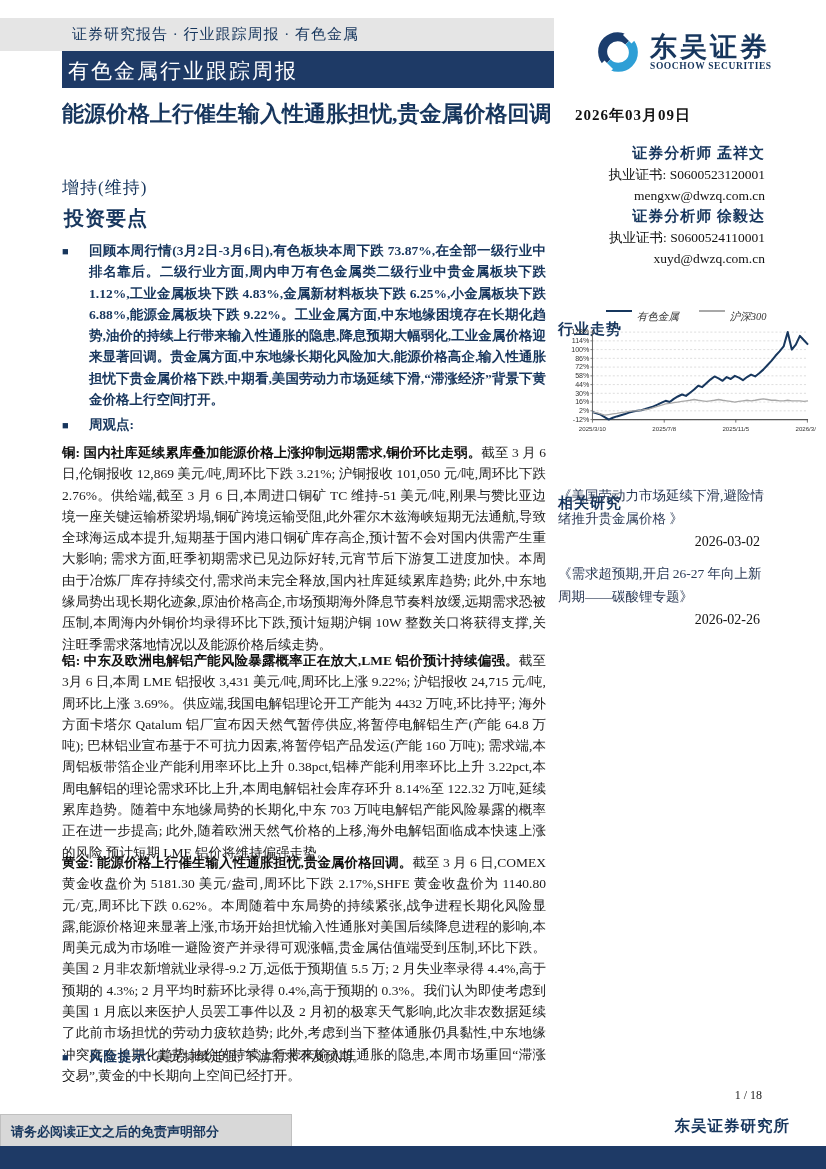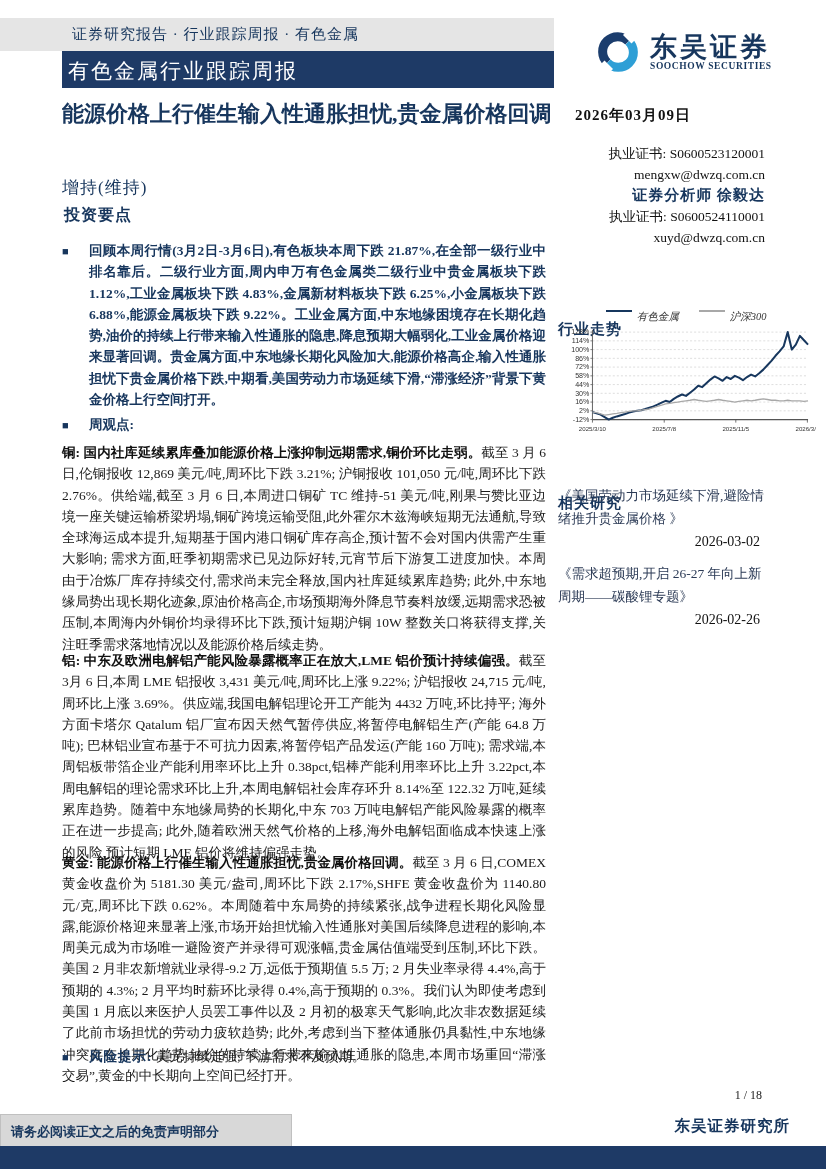--- a/index.html
+++ b/index.html
@@ -27,21 +27,21 @@
   .analyst-cert,.analyst-email{font-size:13.5px;color:#111;line-height:21px;}
   .side-heading{position:absolute;font-size:15px;font-weight:bold;color:#17365d;letter-spacing:1px;margin-top:34px;}
   .chart-box{position:absolute;left:556px;top:310px;width:260px;}
   .legend{display:flex;justify-content:center;gap:20px;font-size:10.5px;color:#333;margin-bottom:2px;}
   .legend-item{display:flex;align-items:flex-start;font-style:italic;}
   .legend-swatch{display:inline-block;width:26px;height:0;border-top:2.4px solid #17375e;margin-right:5px;}
   .research{position:absolute;left:558px;top:484px;width:208px;}
   .research-item{margin-bottom:8px;}
   .research-title{font-size:13.5px;line-height:23px;color:#2b3a55;}
   .research-date{font-size:14px;color:#111;text-align:right;padding-right:6px;line-height:24px;}
-  .section-heading{position:absolute;font-size:16px;font-weight:bold;color:#17365d;letter-spacing:1px;}
+  .section-heading{position:absolute;font-size:20px;font-weight:bold;color:#17365d;letter-spacing:1px;}
   .para{position:absolute;width:484px;font-size:13.5px;line-height:21.3px;text-align:justify;margin:0;}
   .bullet-para{padding-left:27px;box-sizing:border-box;position:absolute;}
   .bullet{position:absolute;left:0;top:1px;font-size:11px;color:#17365d;}
   .bold-navy{font-weight:bold;color:#17365d;}
   .lead{font-weight:bold;color:#111;}
   .risk-lead{font-weight:bold;color:#17365d;letter-spacing:1px;}
   
   .page-num{position:absolute;right:64px;top:1088px;font-size:12px;color:#222;}
   .institute{position:absolute;right:36px;top:1116px;font-size:15.5px;font-weight:bold;color:#17365d;letter-spacing:1px;}
   .disclaimer-box{position:absolute;left:0;top:1114px;width:292px;height:34px;background:#d8d8d8;border:1px solid #c0c0c0;box-sizing:border-box;}
@@ -70,20 +70,21 @@
   </svg>
   <div class="logo-text">
     <div class="logo-cn">东吴证券</div>
     <div class="logo-en">SOOCHOW SECURITIES</div>
   </div>
 </div>
 
 <div class="date-line">2026年03月09日</div>
 
 <div class="analysts">
+  <div class="analyst-role">证券分析师  孟祥文</div>
   <div class="analyst-cert">执业证书: S0600523120001</div>
   <div class="analyst-email">mengxw@dwzq.com.cn</div>
   <div class="analyst-role">证券分析师  徐毅达</div>
   <div class="analyst-cert">执业证书: S0600524110001</div>
   <div class="analyst-email">xuyd@dwzq.com.cn</div>
 </div>
 
 <div class="side-heading" style="left:558px;top:286px;">行业走势</div>
 
 <div class="chart-box">
@@ -155,21 +156,21 @@
   </div>
   <div class="research-item">
     <span class="research-title">《需求超预期,开启 26-27 年向上新周期——碳酸锂专题》</span>
     <div class="research-date">2026-02-26</div>
   </div>
 </div>
 
 <div class="section-heading" style="left:64px;top:205px;">投资要点</div>
 
 <p class="para bullet-para bold-navy" style="left:62px;top:240px;">
-  <span class="bullet">■</span><span>回顾本周行情(3月2日-3月6日),有色板块本周下跌 21.87%,在全部一级行业中排名靠后。二级行业方面,周内申万有色金属类二级行业中贵金属板块下跌1.12%,工业金属板块下跌 4.83%,金属新材料板块下跌 6.25%,小金属板块下跌6.88%,能源金属板块下跌 9.22%。工业金属方面,中东地缘困境存在长期化趋势,油价的持续上行带来输入性通胀的隐患,降息预期大幅弱化,工业金属价格迎来显著回调。贵金属方面,中东地缘长期化风险加大,能源价格高企,输入性通胀担忧下贵金属价格下跌,中期看,美国劳动力市场延续下滑,“滞涨经济”背景下黄金价格上行空间打开。</span>
+  <span class="bullet">■</span><span>回顾本周行情(3月2日-3月6日),有色板块本周下跌 73.87%,在全部一级行业中排名靠后。二级行业方面,周内申万有色金属类二级行业中贵金属板块下跌1.12%,工业金属板块下跌 4.83%,金属新材料板块下跌 6.25%,小金属板块下跌6.88%,能源金属板块下跌 9.22%。工业金属方面,中东地缘困境存在长期化趋势,油价的持续上行带来输入性通胀的隐患,降息预期大幅弱化,工业金属价格迎来显著回调。贵金属方面,中东地缘长期化风险加大,能源价格高企,输入性通胀担忧下贵金属价格下跌,中期看,美国劳动力市场延续下滑,“滞涨经济”背景下黄金价格上行空间打开。</span>
 </p>
 
 <p class="para bullet-para bold-navy" style="left:62px;top:414px;">
   <span class="bullet">■</span><span>周观点:</span>
 </p>
 
 <p class="para" style="left:62px;top:442px;">
   <span class="lead">铜: 国内社库延续累库叠加能源价格上涨抑制远期需求,铜价环比走弱。</span><span>截至 3 月 6日,伦铜报收 12,869 美元/吨,周环比下跌 3.21%; 沪铜报收 101,050 元/吨,周环比下跌 2.76%。供给端,截至 3 月 6 日,本周进口铜矿 TC 维持-51 美元/吨,刚果与赞比亚边境一座关键运输桥梁坍塌,铜矿跨境运输受阻,此外霍尔木兹海峡短期无法通航,导致全球海运成本提升,短期基于国内港口铜矿库存高企,预计暂不会对国内供需产生重大影响; 需求方面,旺季初期需求已见边际好转,元宵节后下游复工进度加快。本周由于冶炼厂库存持续交付,需求尚未完全释放,国内社库延续累库趋势; 此外,中东地缘局势出现长期化迹象,原油价格高企,市场预期海外降息节奏料放缓,远期需求恐被压制,本周海内外铜价均录得环比下跌,预计短期沪铜 10W 整数关口将获得支撑,关注旺季需求落地情况以及能源价格后续走势。</span>
 </p>
 

